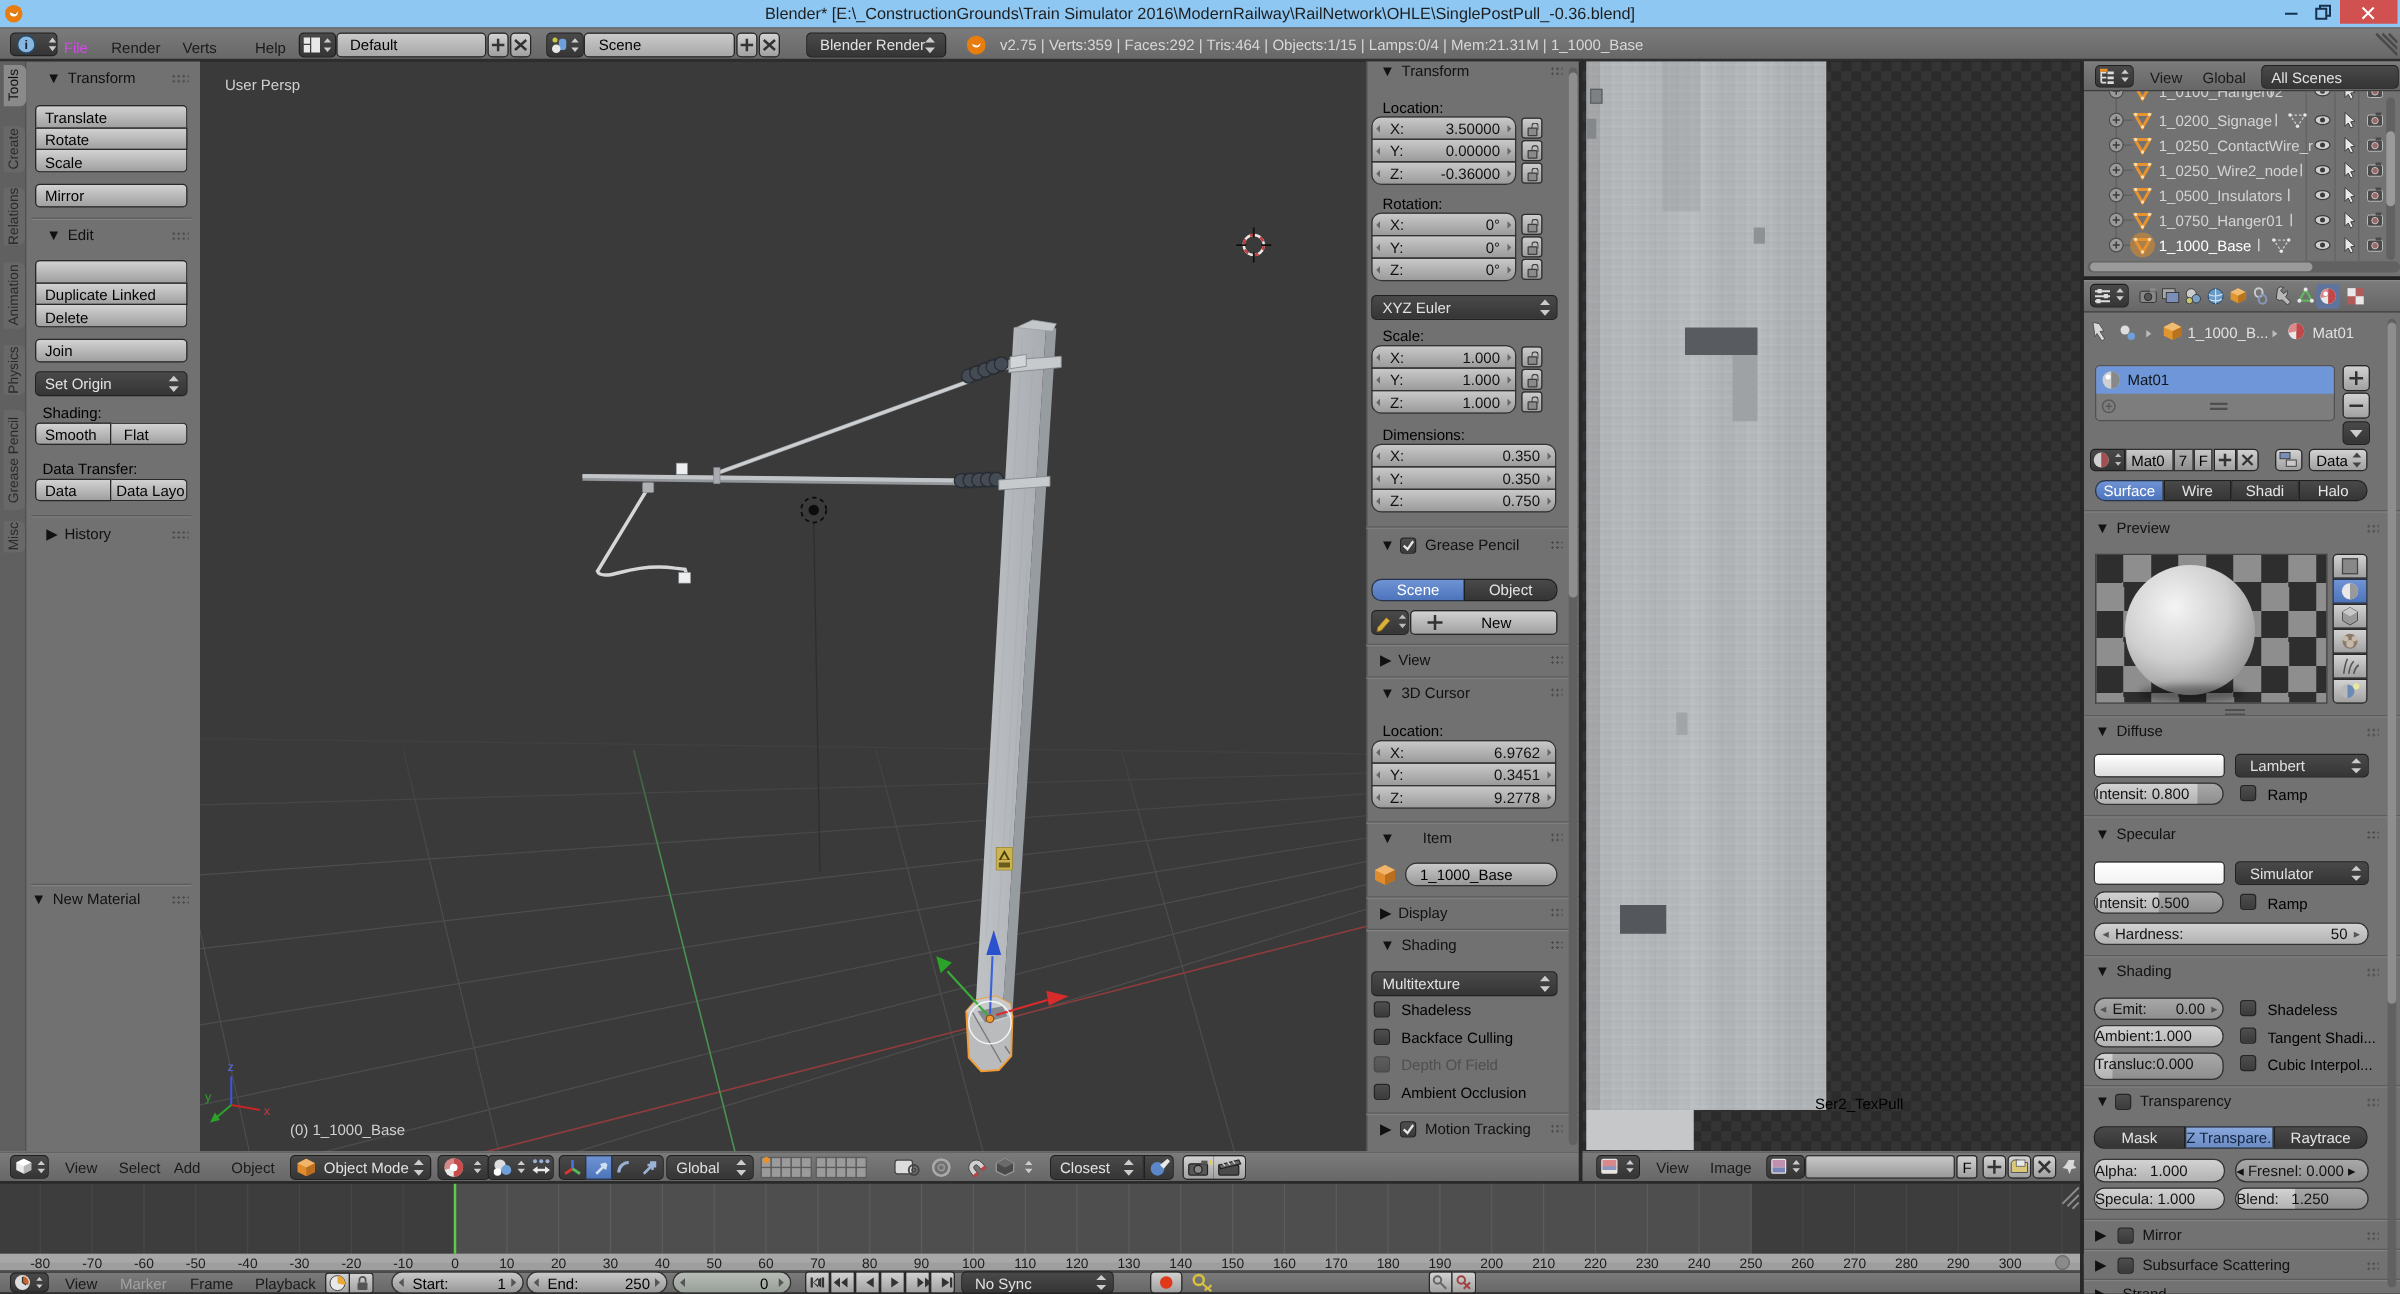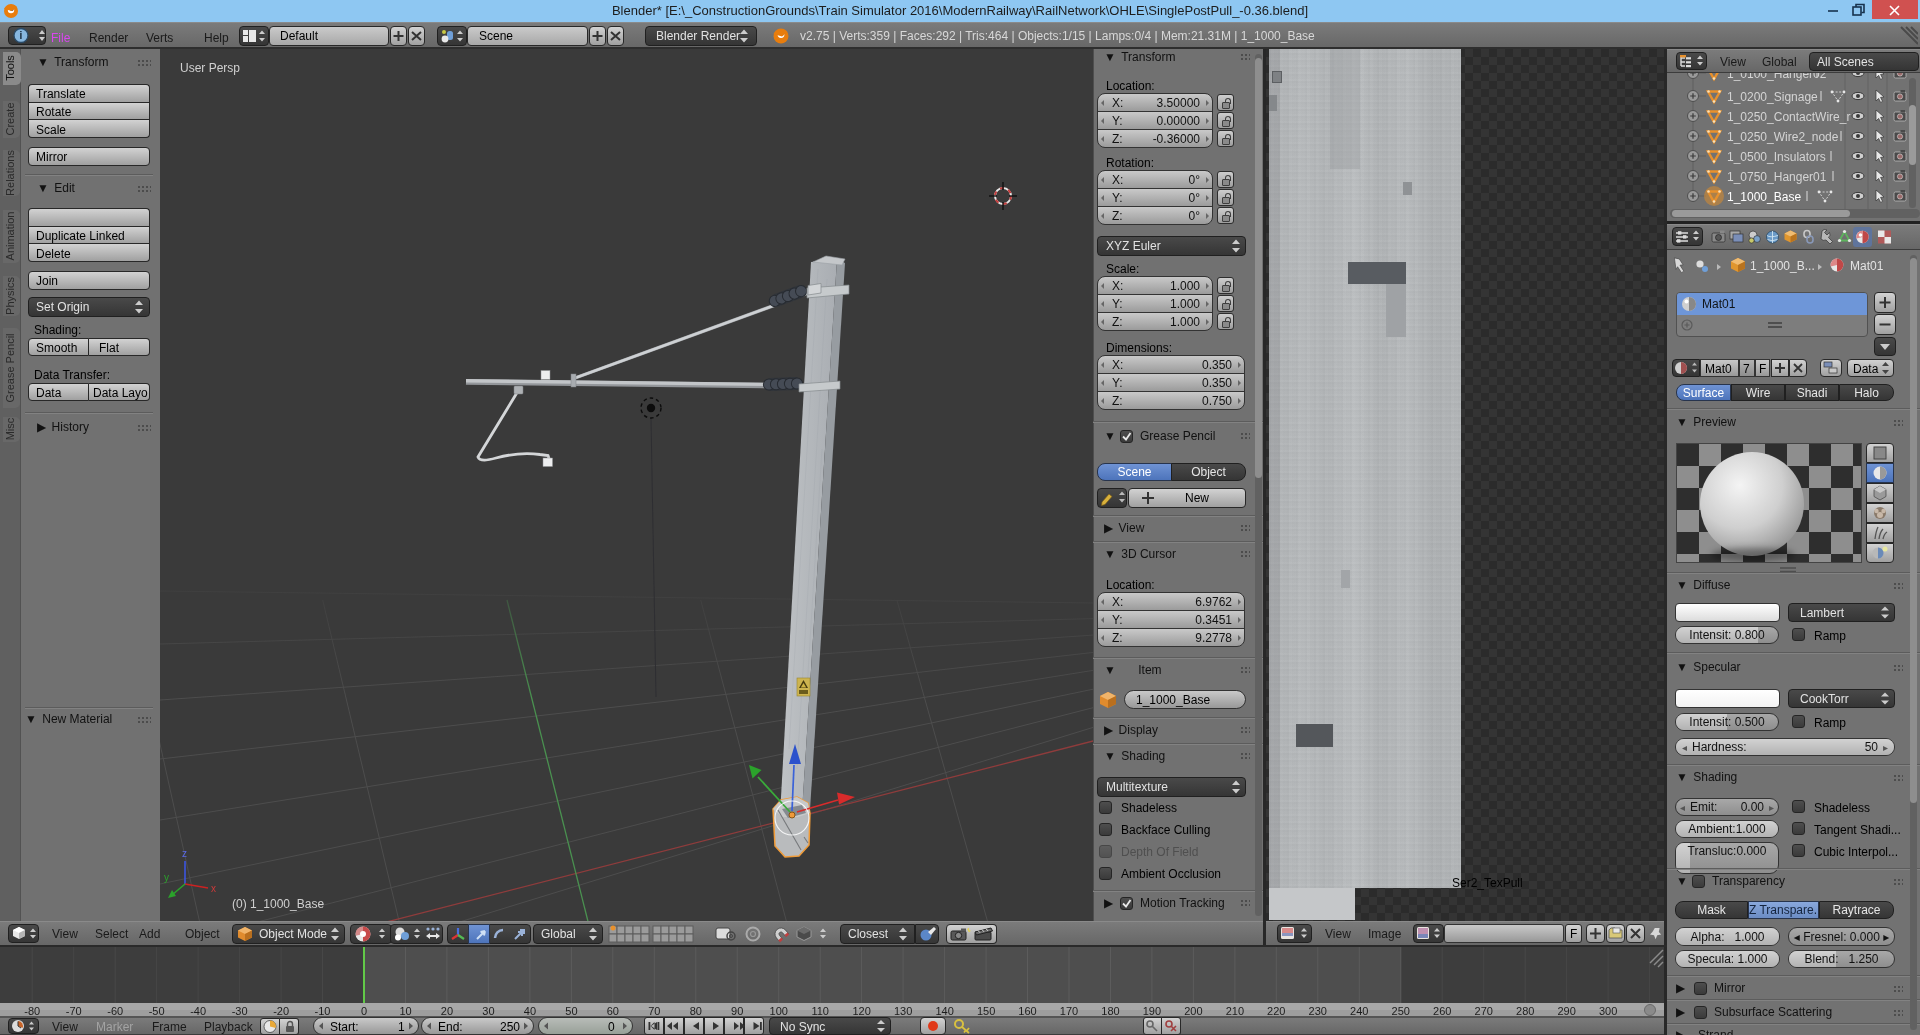--- a/index.html
+++ b/index.html
@@ -846,21 +846,21 @@
   </g>
  </svg>
  <div class="abs" style="left:1670px;top:209px;width:250px;height:9px;background:#616161;border-radius:5px"></div>
  <div class="abs" style="left:1672px;top:210px;width:178px;height:7px;background:#9a9a9a;border-radius:4px"></div>
  <div class="abs" style="left:1909px;top:78px;width:7px;height:130px;background:#616161;border-radius:4px"></div>
  <div class="abs" style="left:1909px;top:105px;width:7px;height:60px;background:#9a9a9a;border-radius:4px"></div>
 </div>
 
 <div class="abs" style="left:1667px;top:224px;width:253px;height:811px;background:#727272"></div>
 <style>
-.sl{position:absolute;background:linear-gradient(#a8a8a8,#8e8e8e);border:1px solid #333;border-radius:9px;box-sizing:border-box;overflow:hidden;font-size:12px;color:#111;text-align:center}
+.sl{position:absolute;background:linear-gradient(#a8a8a8,#8e8e8e);border:1px solid #333;border-radius:9px;box-sizing:border-box;overflow:hidden;font-size:12px;color:#111;text-align:left}
 .sl .fill{position:absolute;left:0;top:0;bottom:0;background:linear-gradient(#d2d2d2,#b2b2b2)}
 .sl .t{position:relative;z-index:2;line-height:17px}
 </style>
 <div id="props">
  <div class="hdr" style="left:1667px;top:224px;width:253px;height:26px"></div>
  <div class="dark" style="left:1672px;top:227px;width:31px;height:19px"></div>
  <svg class="abs" style="left:1672px;top:227px" width="31" height="19">
   <g stroke="#ddd" stroke-width="1.6">
         <path d="M4 6 h12 M4 10 h12 M4 14 h12"></path>
       </g>
@@ -1074,21 +1074,21 @@
       <div class="t">Intensit: 0.800</div>
     </div>
  <div class="chk" style="left:1792px;top:628px"></div>
     <div class="txt" style="left:1814px;top:629px">Ramp</div>
  <div class="sep" style="left:1667px;top:652px;width:253px"></div>
 
  <div class="phdr" style="left:1676px;top:660px">▼ <span style="margin-left:2px">Specular</span></div>
  <div class="dots" style="left:1893px;top:664px;width:10px"></div>
  <div class="abs" style="left:1675px;top:689px;width:105px;height:19px;background:linear-gradient(#fff,#f2f2f2);border:1px solid #333;border-radius:4px;box-sizing:border-box"></div>
  <div class="dark" style="left:1788px;top:689px;width:107px;height:19px"></div>
- <div class="wtxt" style="left:1800px;top:692px">CookTorr</div>
+ <div class="wtxt" style="left:1800px;top:692px">Simulator</div>
  <svg class="abs" style="left:1875px;top:689px" width="20" height="19">
       <path d="M6 7.5 l4-4 4 4z M6 11.5 l4 4 4-4z" fill="#ccc"></path>
     </svg>
  <div class="sl" style="left:1675px;top:713px;width:104px;height:18px">
       <div class="fill" style="width:50%"></div>
       <div class="t">Intensit: 0.500</div>
     </div>
  <div class="chk" style="left:1792px;top:715px"></div>
     <div class="txt" style="left:1814px;top:716px">Ramp</div>
  <div class="sl" style="left:1675px;top:738px;width:220px;height:18px">
@@ -1113,21 +1113,21 @@
       </div>
     </div>
  <div class="chk" style="left:1792px;top:800px"></div>
     <div class="txt" style="left:1814px;top:801px">Shadeless</div>
  <div class="sl" style="left:1675px;top:820px;width:104px;height:18px">
       <div class="fill" style="width:100%"></div>
       <div class="t">Ambient:1.000</div>
     </div>
  <div class="chk" style="left:1792px;top:822px"></div>
     <div class="txt" style="left:1814px;top:823px">Tangent Shadi...</div>
- <div class="sl" style="left:1675px;top:842px;width:104px;height:32px">
+ <div class="sl" style="left:1675px;top:842px;width:104px;height:22px">
       <div class="fill" style="width:14%"></div>
       <div class="t">Transluc:0.000</div>
     </div>
  <div class="chk" style="left:1792px;top:844px"></div>
     <div class="txt" style="left:1814px;top:845px">Cubic Interpol...</div>
  <div class="sep" style="left:1667px;top:868px;width:253px"></div>
 
  <div class="phdr" style="left:1676px;top:874px">▼</div>
  <div class="chk" style="left:1692px;top:875px"></div>
  <div class="phdr" style="left:1712px;top:874px">Transparency</div>

